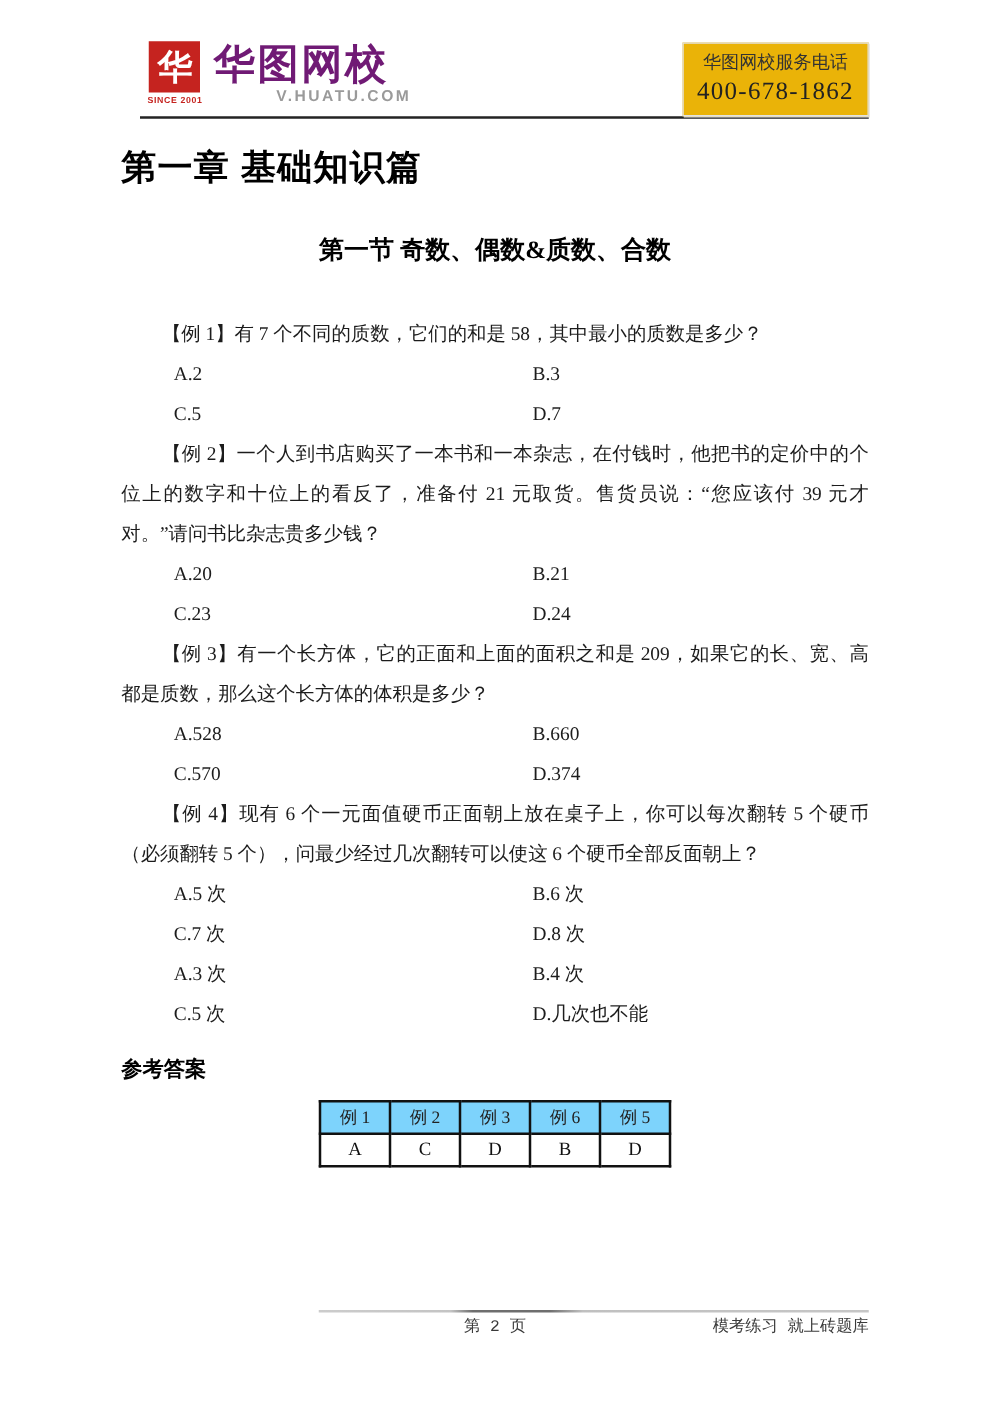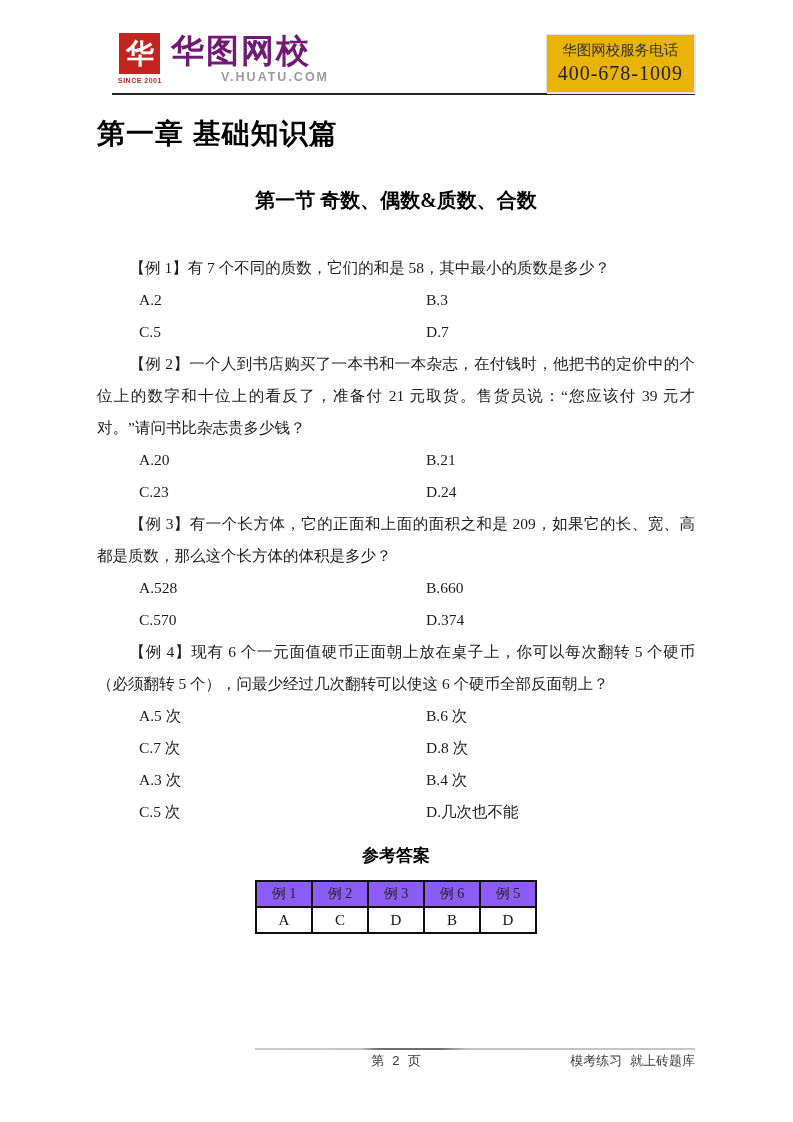--- a/index.html
+++ b/index.html
@@ -50,29 +50,29 @@
   }
 
   
   .questions{margin-top:39px;font-size:15.5px;line-height:32px;}
   .stem{margin:0;text-indent:2.1em;text-align:justify;}
   .opts{display:grid;grid-template-columns:287px auto;padding-left:42px;}
   .opt{height:32px;white-space:nowrap;}
 
   
   .answers-title{
-    text-align:center;font-weight:bold;font-size:17px;margin:16px 0 0 0;
+    text-align:left;font-weight:bold;font-size:17px;margin:16px 0 0 0;
     line-height:23px;color:#000;
   }
   table.answers{border-collapse:collapse;margin:13px auto 0 auto;}
   .answers th,.answers td{
     width:54px;height:24px;border:2px solid #111;text-align:center;
     font-weight:normal;padding:0;
   }
-  .answers th{background:#8b5cf6;font-size:14px;color:#222;}
+  .answers th{background:#7dd3fc;font-size:14px;color:#222;}
   .answers td{font-size:15px;color:#111;}
 
   
   .footer{position:absolute;left:97px;right:98px;top:1048px;}
   .footer-rule{
     height:2px;margin-left:158px;
     background:linear-gradient(to right,
       #cccccc 0%, #c4c4c4 24%, #6e6e6e 28%, #6e6e6e 42%,
       #c0c0c0 48%, #c6c6c6 100%);
   }
@@ -91,21 +91,21 @@
         <div class="logo-badge">华</div>
         <div class="logo-since">SINCE 2001</div>
       </div>
       <div class="brand-col">
         <div class="brand-name">华图网校</div>
         <div class="brand-domain">V.HUATU.COM</div>
       </div>
     </div>
     <div class="contact-box">
       <div class="contact-line1">华图网校服务电话</div>
-      <div class="contact-line2">400-678-1009</div>
+      <div class="contact-line2">400-678-1862</div>
     </div>
   </div>
   <div class="header-rule"></div>
 
   <h1 class="chapter-title">第一章 基础知识篇</h1>
   <h2 class="section-title">第一节 奇数、偶数&amp;质数、合数</h2>
 
   <div class="questions">
 
     <div>

